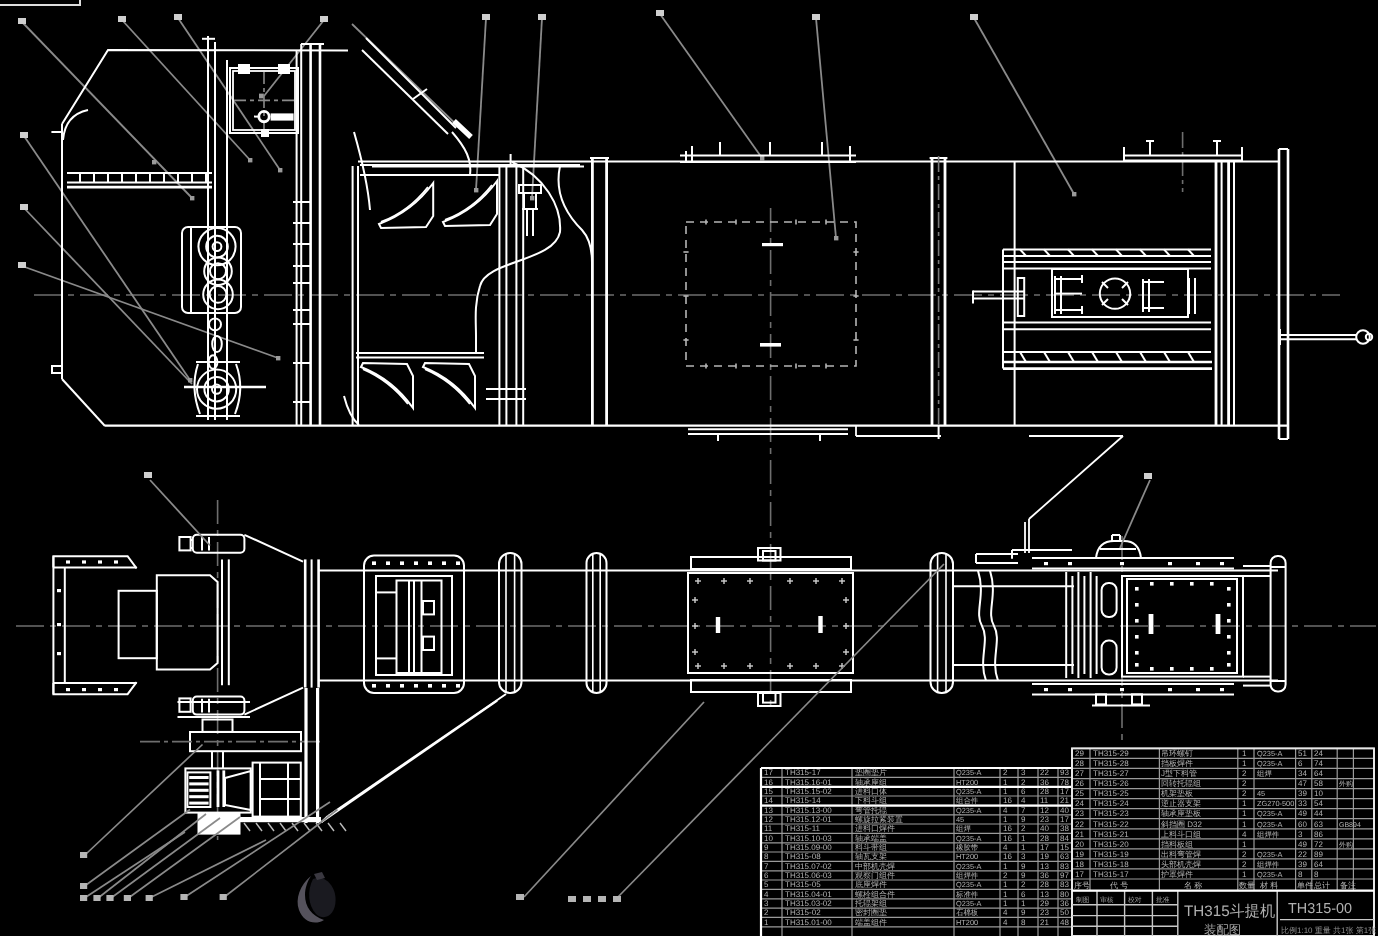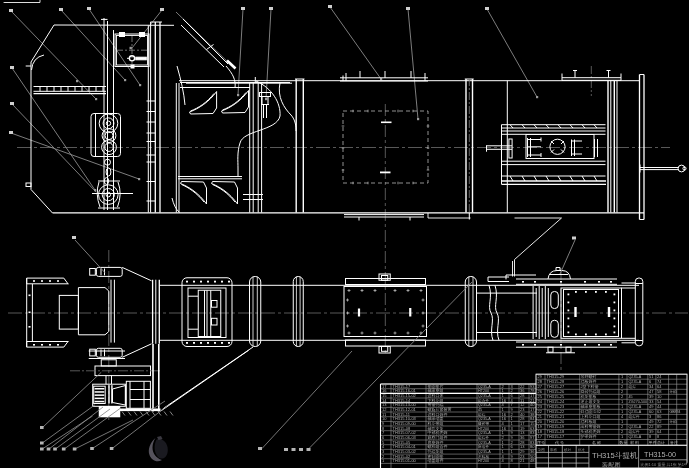--- a/index.html
+++ b/index.html
@@ -1,16 +1,16 @@
 <!DOCTYPE html>
 <html><head>
 <meta charset="utf-8">
 <style>
 html,body{margin:0;padding:0;background:#000;}
-#page{-webkit-font-smoothing:antialiased;width:689px;height:468px;background:#000;position:relative;overflow:hidden;font-family:"Liberation Sans",sans-serif;border-radius:10px;}
+#page{-webkit-font-smoothing:antialiased;width:689px;height:468px;background:#000;position:relative;overflow:hidden;font-family:"Liberation Sans",sans-serif;}
 svg{position:absolute;left:0;top:0;}
 </style>
 </head>
 <body>
 <div id="page">
 <svg width="689" height="468" viewBox="0 0 689 468">
 <defs></defs>
 <g fill="none" stroke="#fff" stroke-width="1">
 
 <polyline points="0,2.5 40,2.5 40,0" stroke="#ddd"></polyline>

